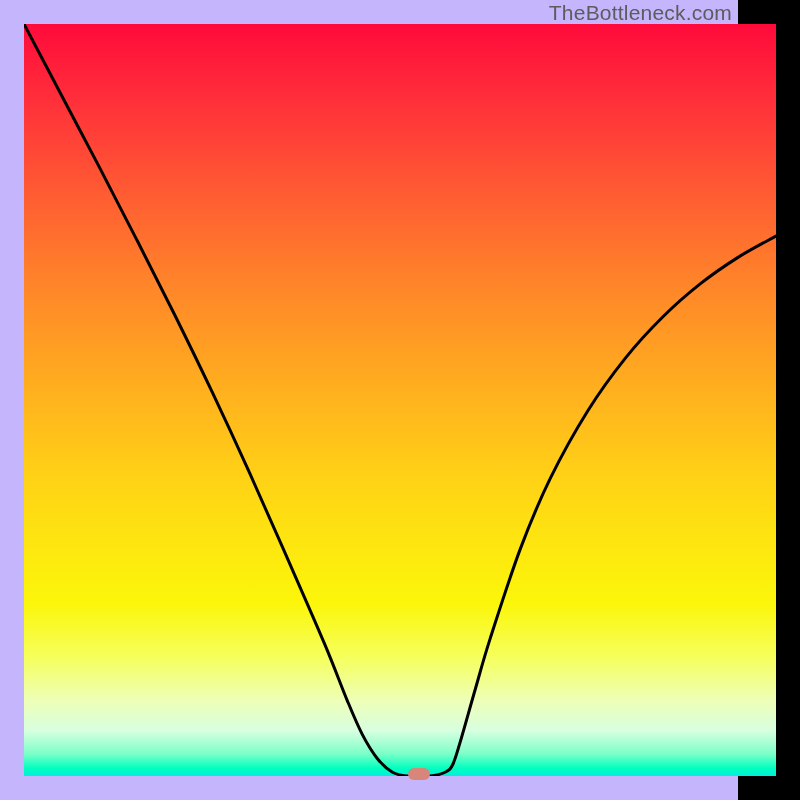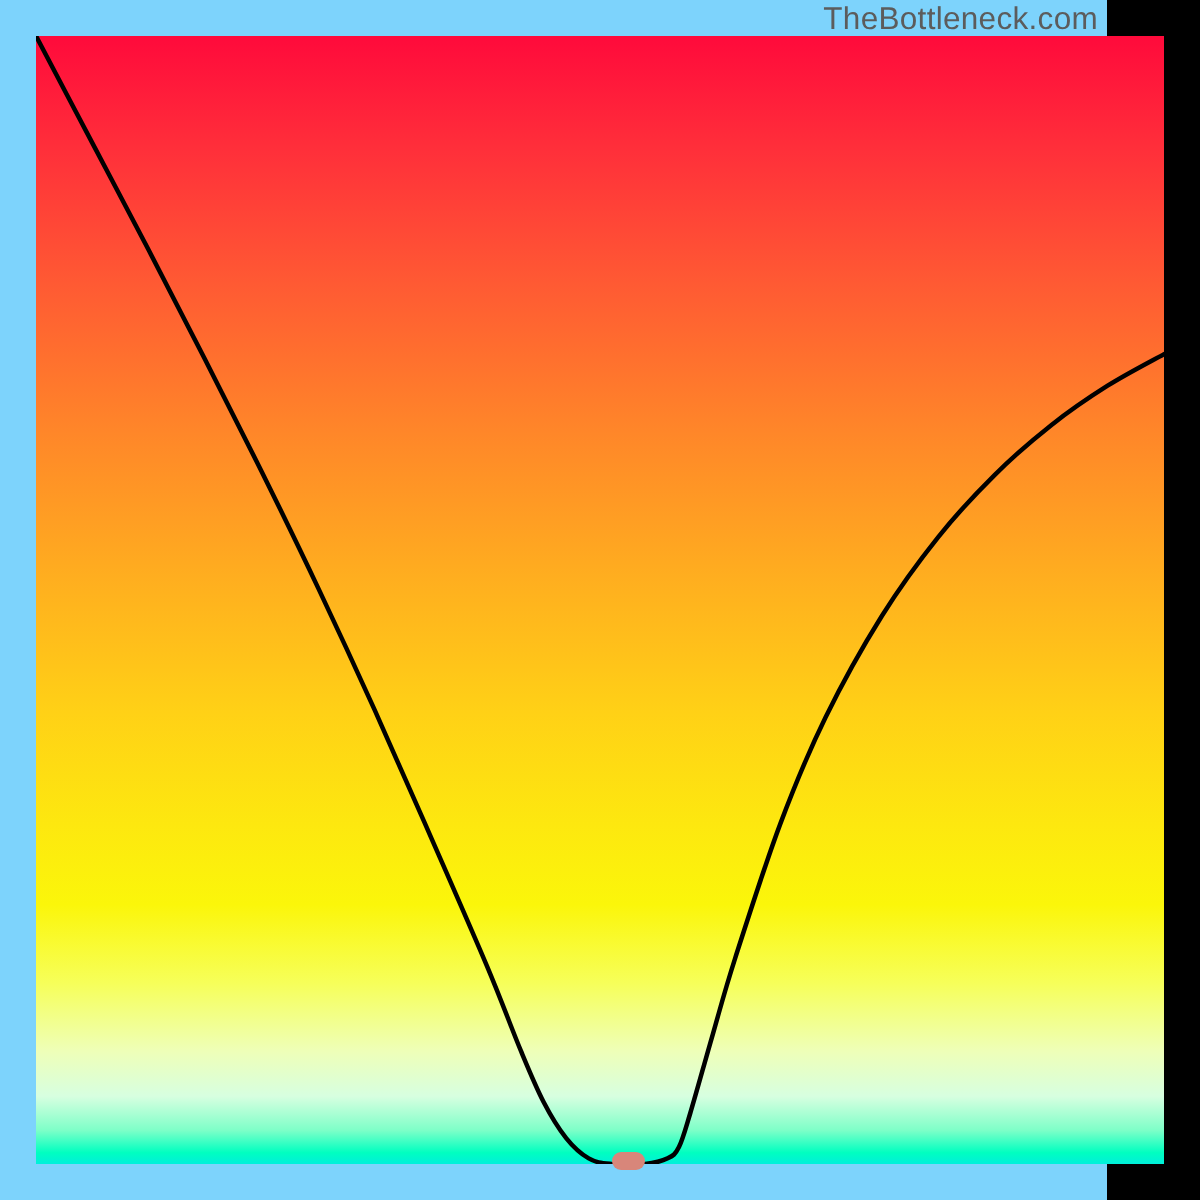--- a/index.html
+++ b/index.html
@@ -7,21 +7,21 @@
     padding: 0;
     width: 800px;
     height: 800px;
     background: #000;
     overflow: hidden;
   }
   .chart-container {
     position: relative;
     width: 738px;
     height: 800px;
-    background: #7dd3fc;
+    background: #c4b5fd;
   }
   .plot-area {
     position: absolute;
     left: 24px;
     top: 24px;
     width: 752px;
     height: 752px;
     background: linear-gradient(to bottom,
       #ff0a3b 0%,
       #ff2f3a 10%,

